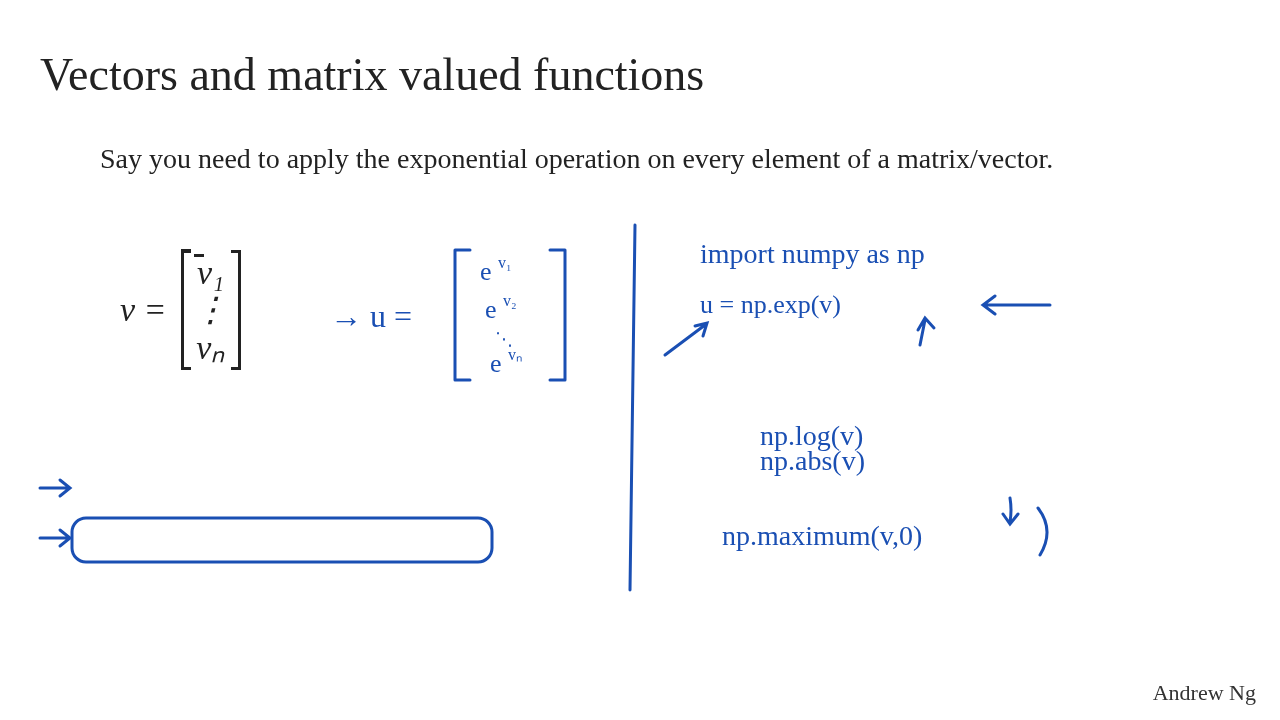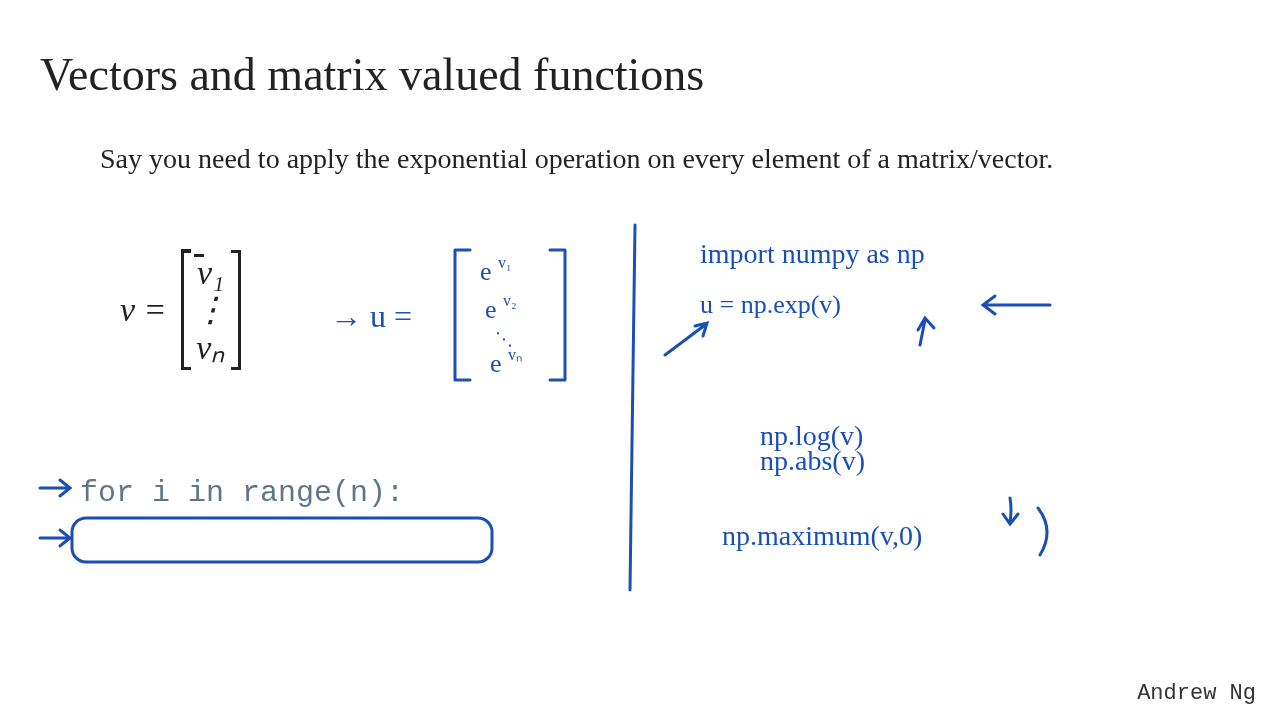--- a/index.html
+++ b/index.html
@@ -96,21 +96,21 @@
     font-family: 'Comic Sans MS', 'Segoe Script', cursive;
     color: #1a4fb3;
     font-size: 28px;
     white-space: nowrap;
   }
 
   .author {
     position: absolute;
     right: 24px;
     bottom: 14px;
-    font-family: Liberation Mono, monospace;
+    font-family: Liberation Serif, serif;
     font-size: 22px;
     color: #333;
   }
 </style>
 </head>
 <body>
 
 <div class="title">Vectors and matrix valued functions</div>
 
 <div class="subtitle">Say you need to apply the exponential operation on every element of a matrix/vector.</div>
@@ -132,21 +132,20 @@
 
 <div class="hw-line" style="left:330px; top:298px; font-size:32px;">→  u =</div>
 
 <div class="hw-line" style="left:700px; top:238px;">import  numpy  as  np</div>
 <div class="hw-line" style="left:700px; top:290px; font-size:26px;">u = np.exp(v)</div>
 <div class="hw-line" style="left:760px; top:420px;">np.log(v)</div>
 <div class="hw-line" style="left:760px; top:445px;">np.abs(v)</div>
 <div class="hw-line" style="left:722px; top:520px;">np.maximum(v,0)</div>
 
 <div class="code">
-  <div>for i in range(n):</div>
 </div>
 
 <div class="author">Andrew Ng</div>
 
 <svg class="slide-svg" viewBox="0 0 1280 720">
 
   <path d="M 635 225 Q 632 400 630 590" stroke="#1a4fb3" stroke-width="3" fill="none" stroke-linecap="round"></path>
 
   <g stroke="#1a4fb3" stroke-width="3" fill="none" stroke-linecap="round" stroke-linejoin="round">
 

